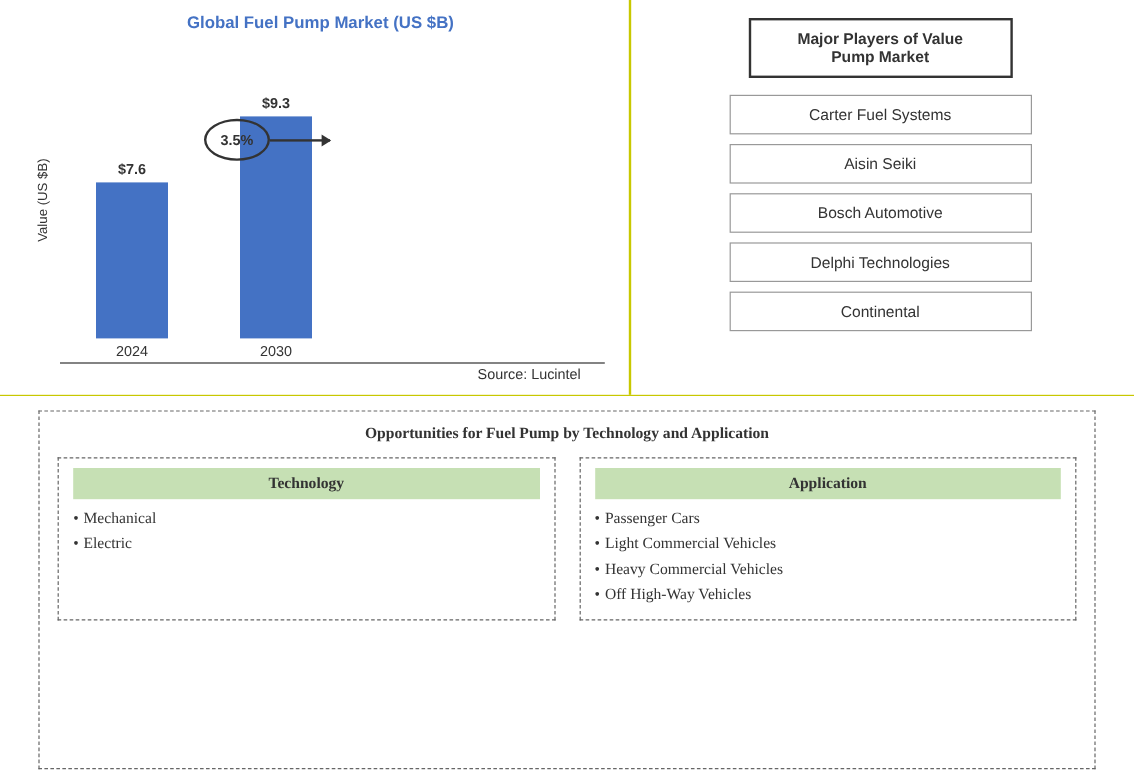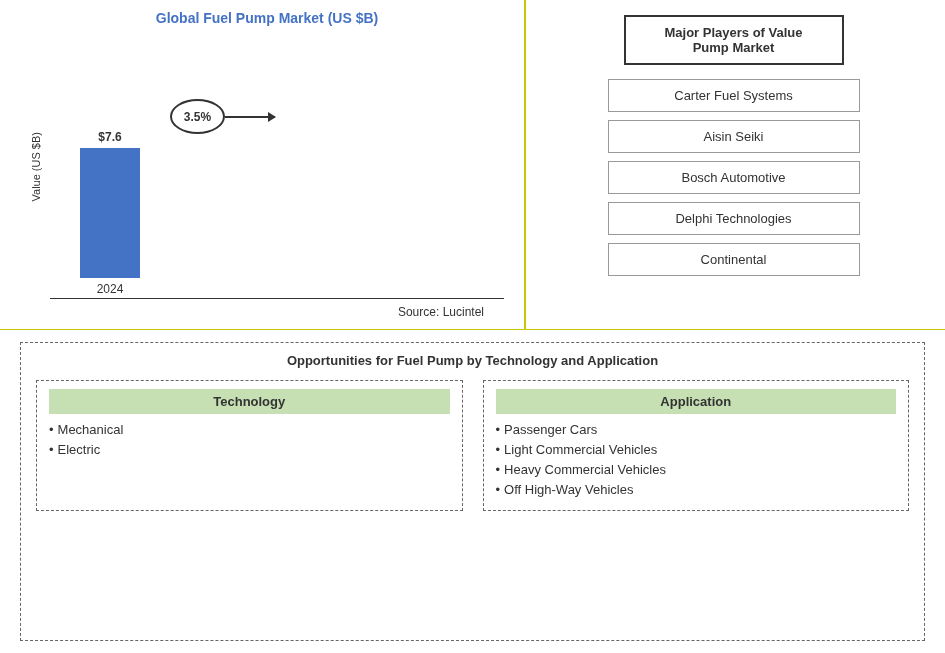--- a/index.html
+++ b/index.html
@@ -162,22 +162,23 @@
       border: 1px solid #999;
       width: 252px;
       text-align: center;
       padding: 8px 0;
       margin-bottom: 8px;
       font-size: 13px;
       color: #333;
     }
     
     .bottom-section {
-      padding: 12px 20px;
-      flex: 1;
+      padding: 12px 32px;
+      flex: 1;
+      font-family: Liberation Serif, serif;
     }
     .opportunities-outer {
       border: 1px dashed #666;
       padding: 10px 15px;
       height: 100%;
     }
     .opportunities-title {
       text-align: center;
       font-size: 13px;
       font-weight: bold;
@@ -230,20 +231,25 @@
         <div class="y-axis-label">Value (US $B)</div>
         <div class="bar-chart">
           <div class="bars-container">
 
             <div class="bar-group">
               <div class="bar-value">$7.6</div>
               <div class="bar" style="height:130px;"></div>
               <div class="bar-label">2024</div>
             </div>
 
+            <div class="bar-group" style="position:relative;">
+              <div class="bar-value">$9.3</div>
+              <div class="bar" style="height:185px;"></div>
+              <div class="bar-label">2030</div>
+            </div>
 
             <div class="annotation-container">
               <div class="oval-annotation">
                 <span>3.5%</span>
               </div>
               <div class="arrow-line"></div>
             </div>
           </div>
           <div class="x-axis-line"></div>
         </div>

